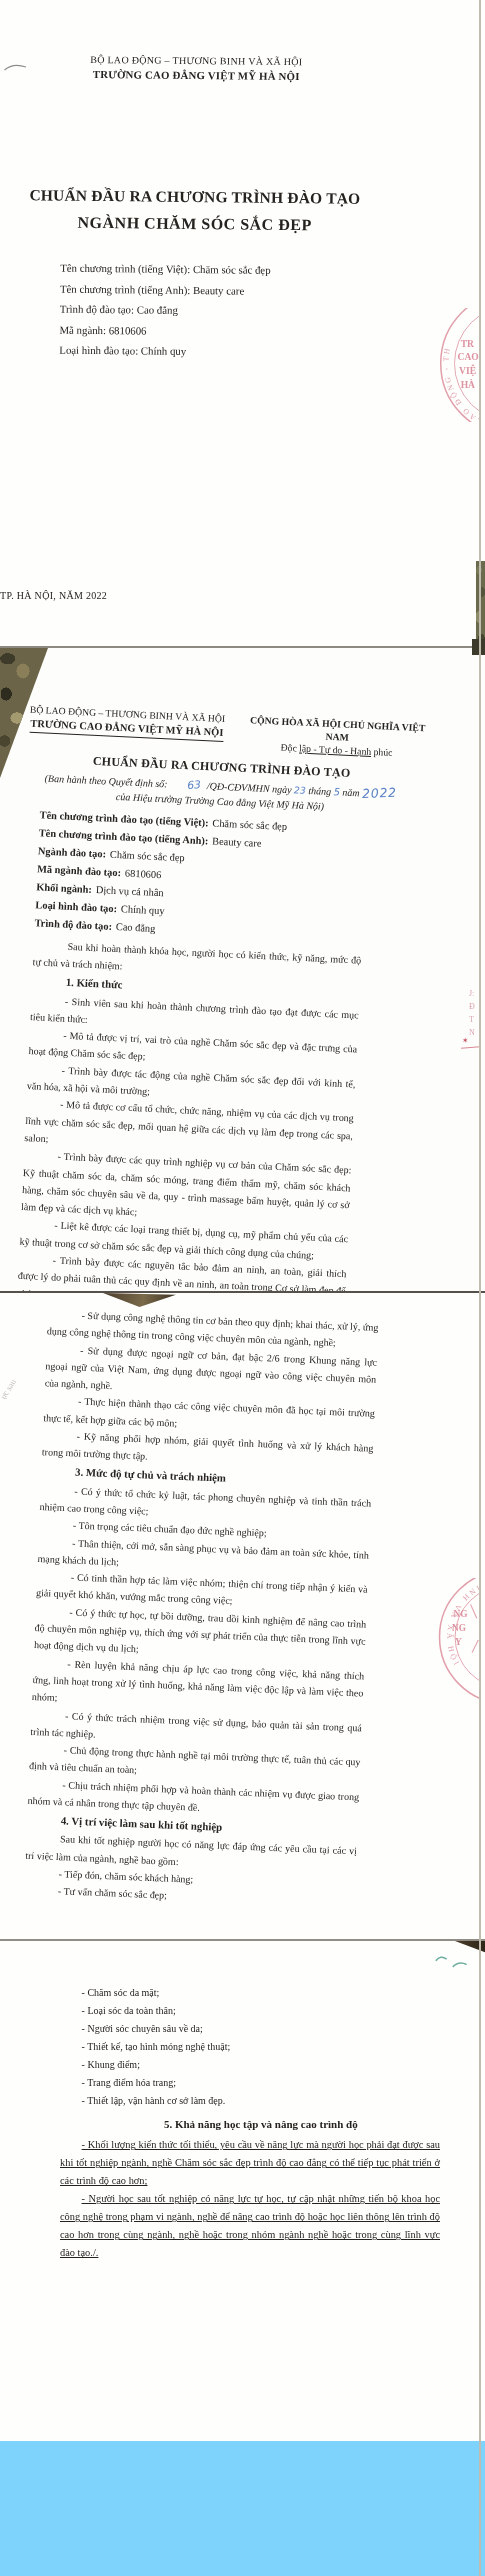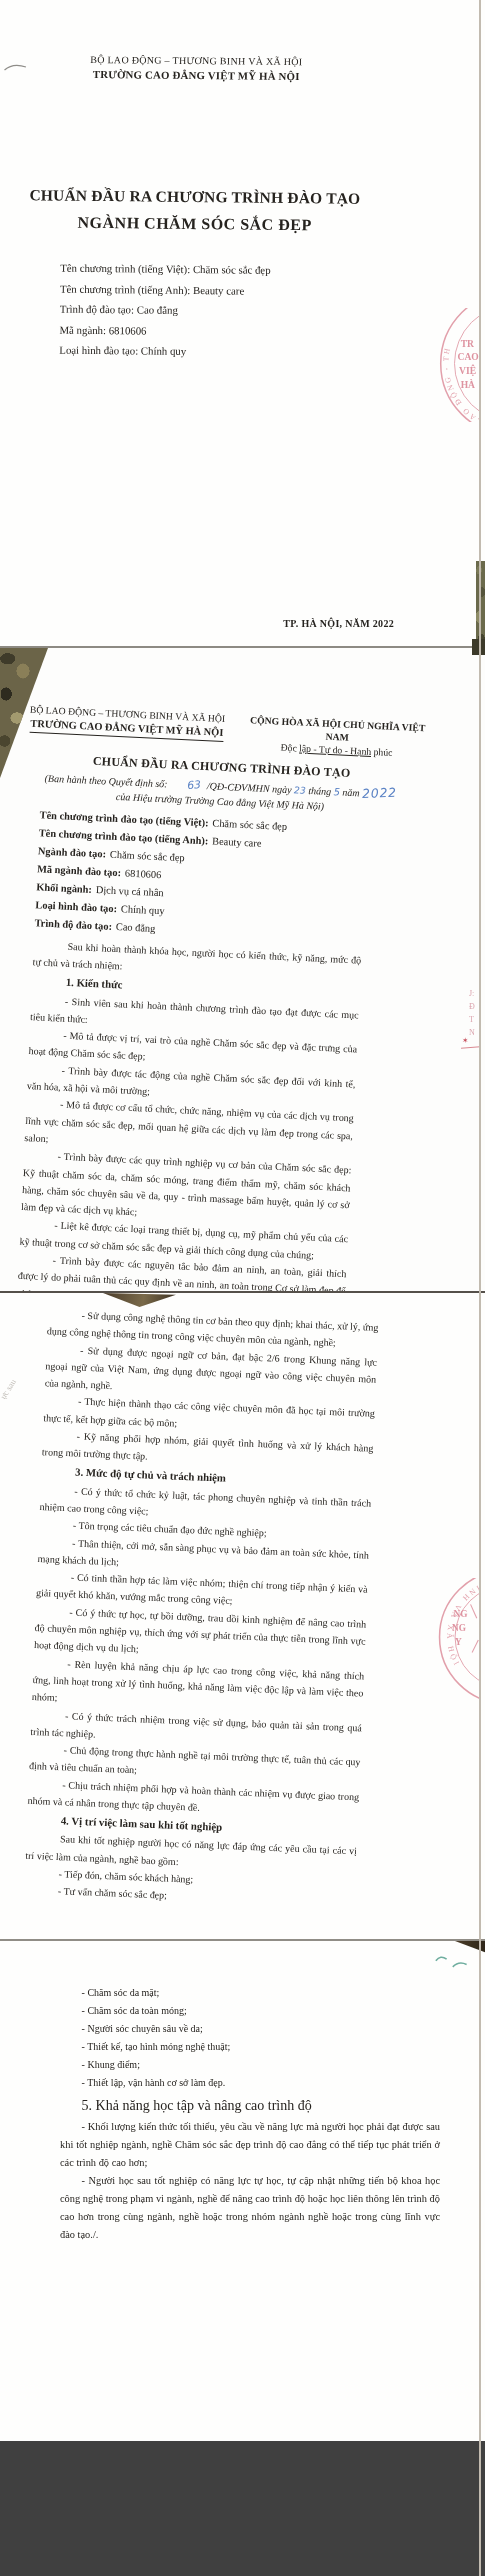--- a/index.html
+++ b/index.html
@@ -1,16 +1,16 @@
 <!DOCTYPE html>
 <html style="font-size:12.4px"><head>
 <meta charset="utf-8">
 <style>
   html,body{margin:0;padding:0;background:#fff;}
-  #scan{position:relative;width:486px;height:2576px;background:#404040;overflow:hidden;
+  #scan{position:relative;width:486px;height:2576px;background:#7dd3fc;overflow:hidden;
         font-family:"Liberation Serif","DejaVu Serif",serif;color:#26231f;}
   .page{position:absolute;left:0;width:486px;overflow:hidden;background:#fefefd;}
   .p1{top:0;height:646px;}
   .p2{top:648px;height:643px;background:#fdfdfc;}
   .p3{top:1293px;height:646px;}
   .p4{top:1941px;height:500px;}
   .pbreak{position:absolute;left:0;width:486px;}
   .b1{top:646px;height:1.5px;background:#8d8a83;}
   .b2{top:1291px;height:1.5px;background:#55504a;}
   .b3{top:1939px;height:1.5px;background:#908d86;}
@@ -21,22 +21,22 @@
                  radial-gradient(4.6px 9.3px at 2.3px 56px,#8e8c66 60%,transparent 61%),
                  radial-gradient(5.4px 7px at 5.4px 77px,#45442f 60%,transparent 61%),#6b6a4c;}
   .edge-chip{position:absolute;left:472px;top:639px;width:13px;height:15.5px;background:#3c3a2a;}
   
   .c1{position:absolute;left:0;top:0;width:394px;transform:rotate(.6deg);transform-origin:0 0;}
   .min1{margin-top:53px;text-align:center;font-size:10px;letter-spacing:0.3px;}
   .sch1{margin-top:3.1px;text-align:center;font-size:10.8px;font-weight:bold;letter-spacing:0.2px;}
   .t1a{margin-top:107px;text-align:center;font-size:15.5px;font-weight:bold;letter-spacing:0.2px;}
   .t1b{margin-top:9.3px;text-align:center;font-size:16px;font-weight:bold;letter-spacing:0.5px;}
   .info1{margin:26px 0 0 63px;font-size:10.8px;line-height:20.5px;}
-  .foot1{position:absolute;top:618px;left:0;width:394px;text-align:right;
-         font-size:10px;font-weight:bold;letter-spacing:0.3px;}
+  .foot1{position:absolute;top:590px;left:0;width:394px;text-align:left;
+         font-size:10px;font-weight:normal;letter-spacing:0.3px;}
   .penmark{position:absolute;left:3.1px;top:60px;}
   
   .stamp-svg{position:absolute;overflow:hidden;}
   .s1{left:430px;top:308px;width:49px;height:114px;}
   .s2{left:427px;top:285px;width:53px;height:121px;}
   
   .camo{position:absolute;left:0;top:0;width:48px;height:130px;
       clip-path:polygon(0 0,100% 0,0 100%);
       background:radial-gradient(12.4px 9.3px at 7.7px 10.8px,#3f3b2a 60%,transparent 61%),
                  radial-gradient(10.8px 12.4px at 23px 23px,#8a7f58 60%,transparent 61%),
@@ -80,22 +80,22 @@
   .col3{margin-left:31px;width:331px;}
   .ghost{position:absolute;left:-3.1px;top:91px;transform:rotate(-58deg);
          color:rgba(120,110,100,.45);font-size:8.5px;}
   
   .wedge4{position:absolute;right:0;top:0;width:31px;height:11.6px;
       clip-path:polygon(0 0,100% 0,100% 100%);
       background:linear-gradient(90deg,#4a3c28,#2e2619);}
   .teal{position:absolute;left:434px;top:12.4px;}
   .col4{position:absolute;left:60px;top:43px;width:380px;}
   .list4{margin-left:21.6px;font-size:10px;line-height:18px;}
-  .h5{font-size:14px;font-weight:normal;margin:5.4px 0 3.1px 21.6px;line-height:18px;}
-  .para4{text-align:justify;text-indent:21.6px;font-size:10.4px;line-height:18px;}
+  .h5{font-size:11px;font-weight:bold;margin:5.4px 0 3.1px 21.6px;line-height:18px;text-align:center;}
+  .para4{text-align:justify;text-indent:21.6px;font-size:10.4px;line-height:18px;text-decoration:underline;}
   .stamp-text{font-family:"Liberation Serif",serif;font-weight:bold;fill:#de93a0;}
   .stamp-rim{font-family:"Liberation Serif",serif;fill:#e2a0ab;}
 </style>
 </head>
 <body>
 
 <div id="scan">
 
   <section class="page p1">
     <svg class="penmark" width="26" height="14" viewBox="0 0 34 18">
@@ -241,24 +241,25 @@
   <section class="page p4">
     <div class="wedge4"></div>
     <svg class="teal" width="36" height="20" viewBox="0 0 46 26">
       <path d="M2,10 Q8,2 16,8" stroke="#6fae9f" stroke-width="2" fill="none"></path>
       <path d="M24,18 Q32,10 42,15" stroke="#6fae9f" stroke-width="2" fill="none"></path>
     </svg>
     <div class="col4">
       <div class="list4">
 
       <div>- Chăm sóc da mặt;</div>
-          <div>- Chăm sóc da toàn móng;</div>
+          <div>- Loại sóc da toàn thân;</div>
           <div>- Người sóc chuyên sâu về da;</div>
           <div>- Thiết kế, tạo hình móng nghệ thuật;</div>
           <div>- Khung điểm;</div>
+          <div>- Trang điểm hóa trang;</div>
           <div>- Thiết lập, vận hành cơ sở làm đẹp.</div>
         </div>
       <div class="h5">5. Khả năng học tập và nâng cao trình độ</div>
       <div>
 
       <div class="para4">- Khối lượng kiến thức tối thiểu, yêu cầu về năng lực mà người học phải đạt được sau khi tốt nghiệp ngành, nghề Chăm sóc sắc đẹp trình độ cao đẳng có thể tiếp tục phát triển ở các trình độ cao hơn;</div>
           <div class="para4">- Người học sau tốt nghiệp có năng lực tự học, tự cập nhật những tiến bộ khoa học công nghệ trong phạm vi ngành, nghề để nâng cao trình độ hoặc học liên thông lên trình độ cao hơn trong cùng ngành, nghề hoặc trong nhóm ngành nghề hoặc trong cùng lĩnh vực đào tạo./.</div>
         </div>
     </div>
   </section>

